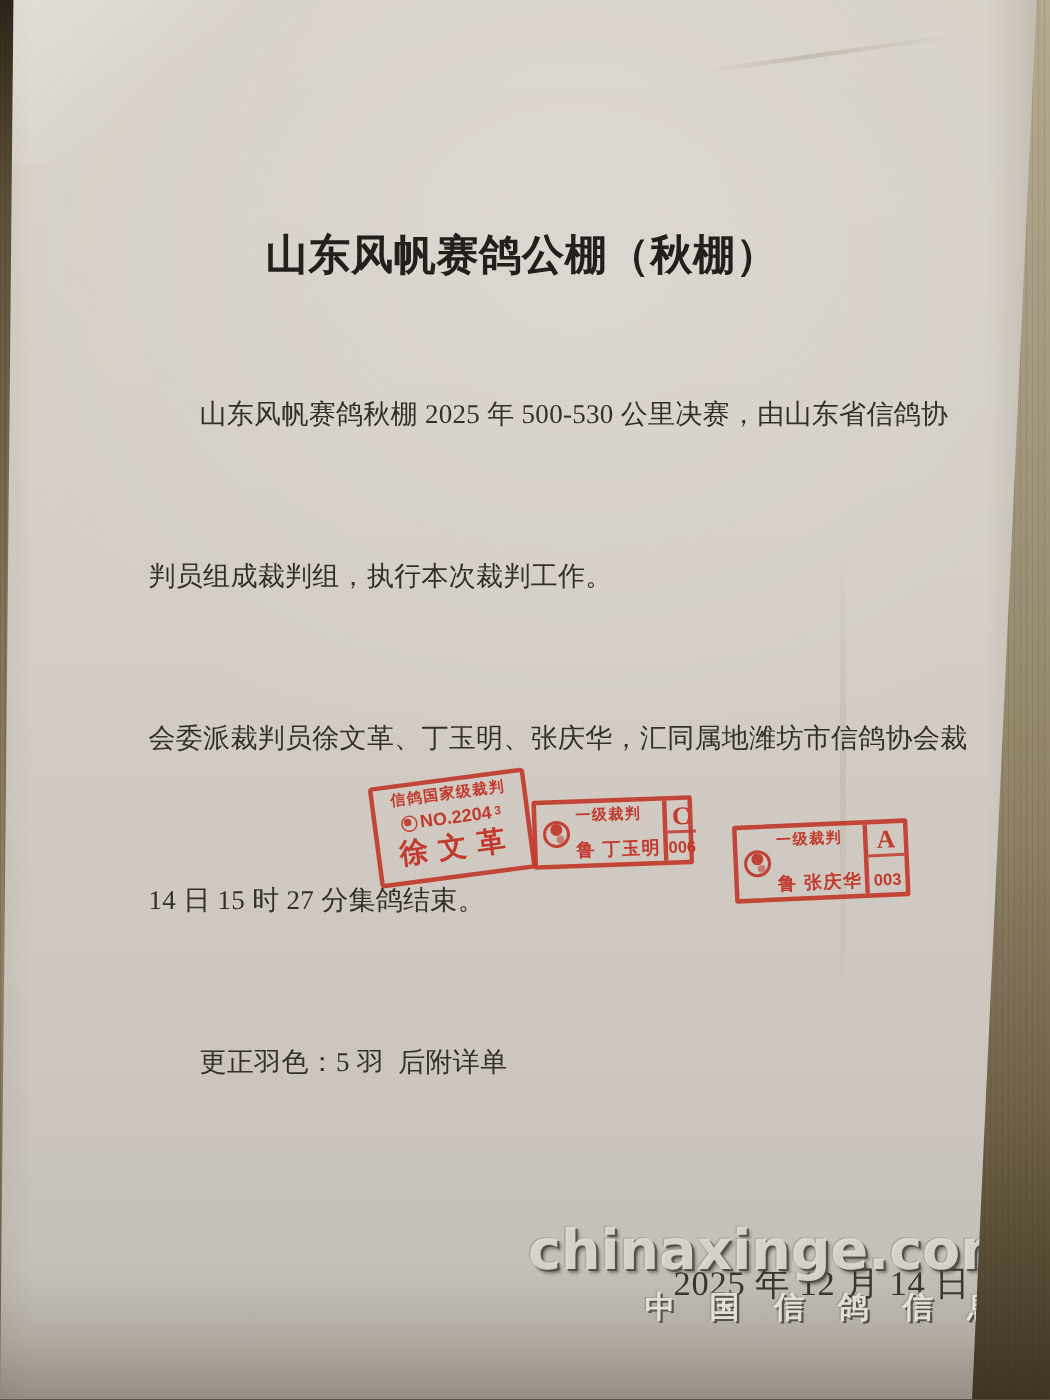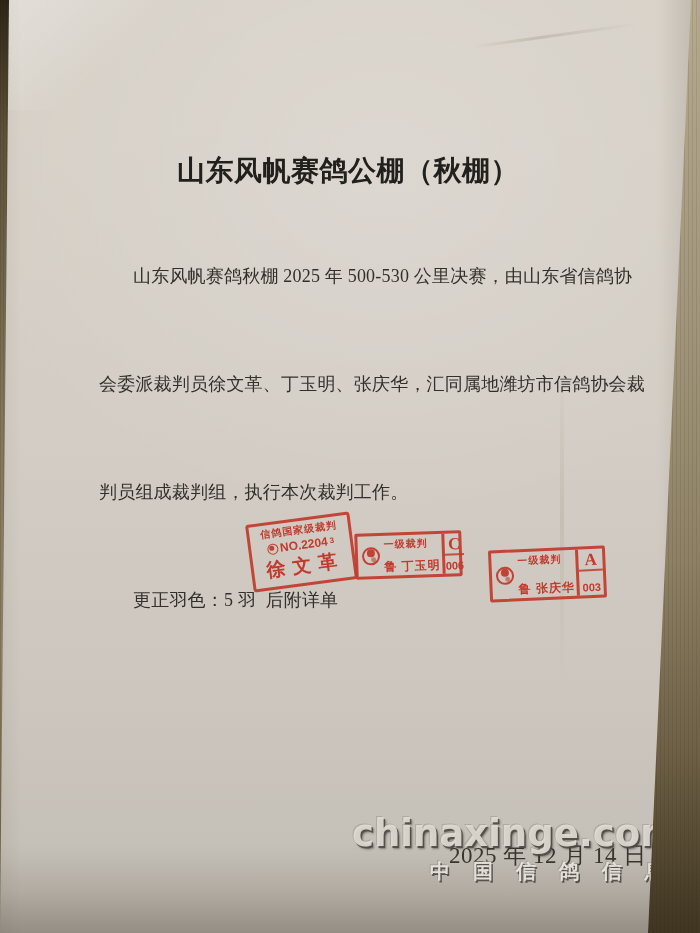--- a/index.html
+++ b/index.html
@@ -147,22 +147,23 @@
     <div class="crease-topleft"></div>
     <div class="crease-topright"></div>
     <div class="crease-mid"></div>
 
     <div class="titles">
       <div>山东风帆赛鸽公棚（秋棚）</div>
     </div>
 
     <div class="body-lines">
       <div class="line indent">山东风帆赛鸽秋棚 2025 年 500-530 公里决赛，由山东省信鸽协</div>
+      <div class="line">判员组成裁判组，执行本次裁判工作。</div>
       <div class="line">会委派裁判员徐文革、丁玉明、张庆华，汇同属地潍坊市信鸽协会裁</div>
-      <div class="line">判员组成裁判组，执行本次裁判工作。</div>
+      <div class="line">14 日 15 时 27 分集鸽结束。</div>
       <div class="line indent">更正羽色：5 羽  后附详单</div>
       
       
       
     </div>
 
     <div class="stamp stamp-national">
       <div class="sn-title">信鸽国家级裁判</div>
       <div class="sn-no">
         <span class="mini-logo"></span>

